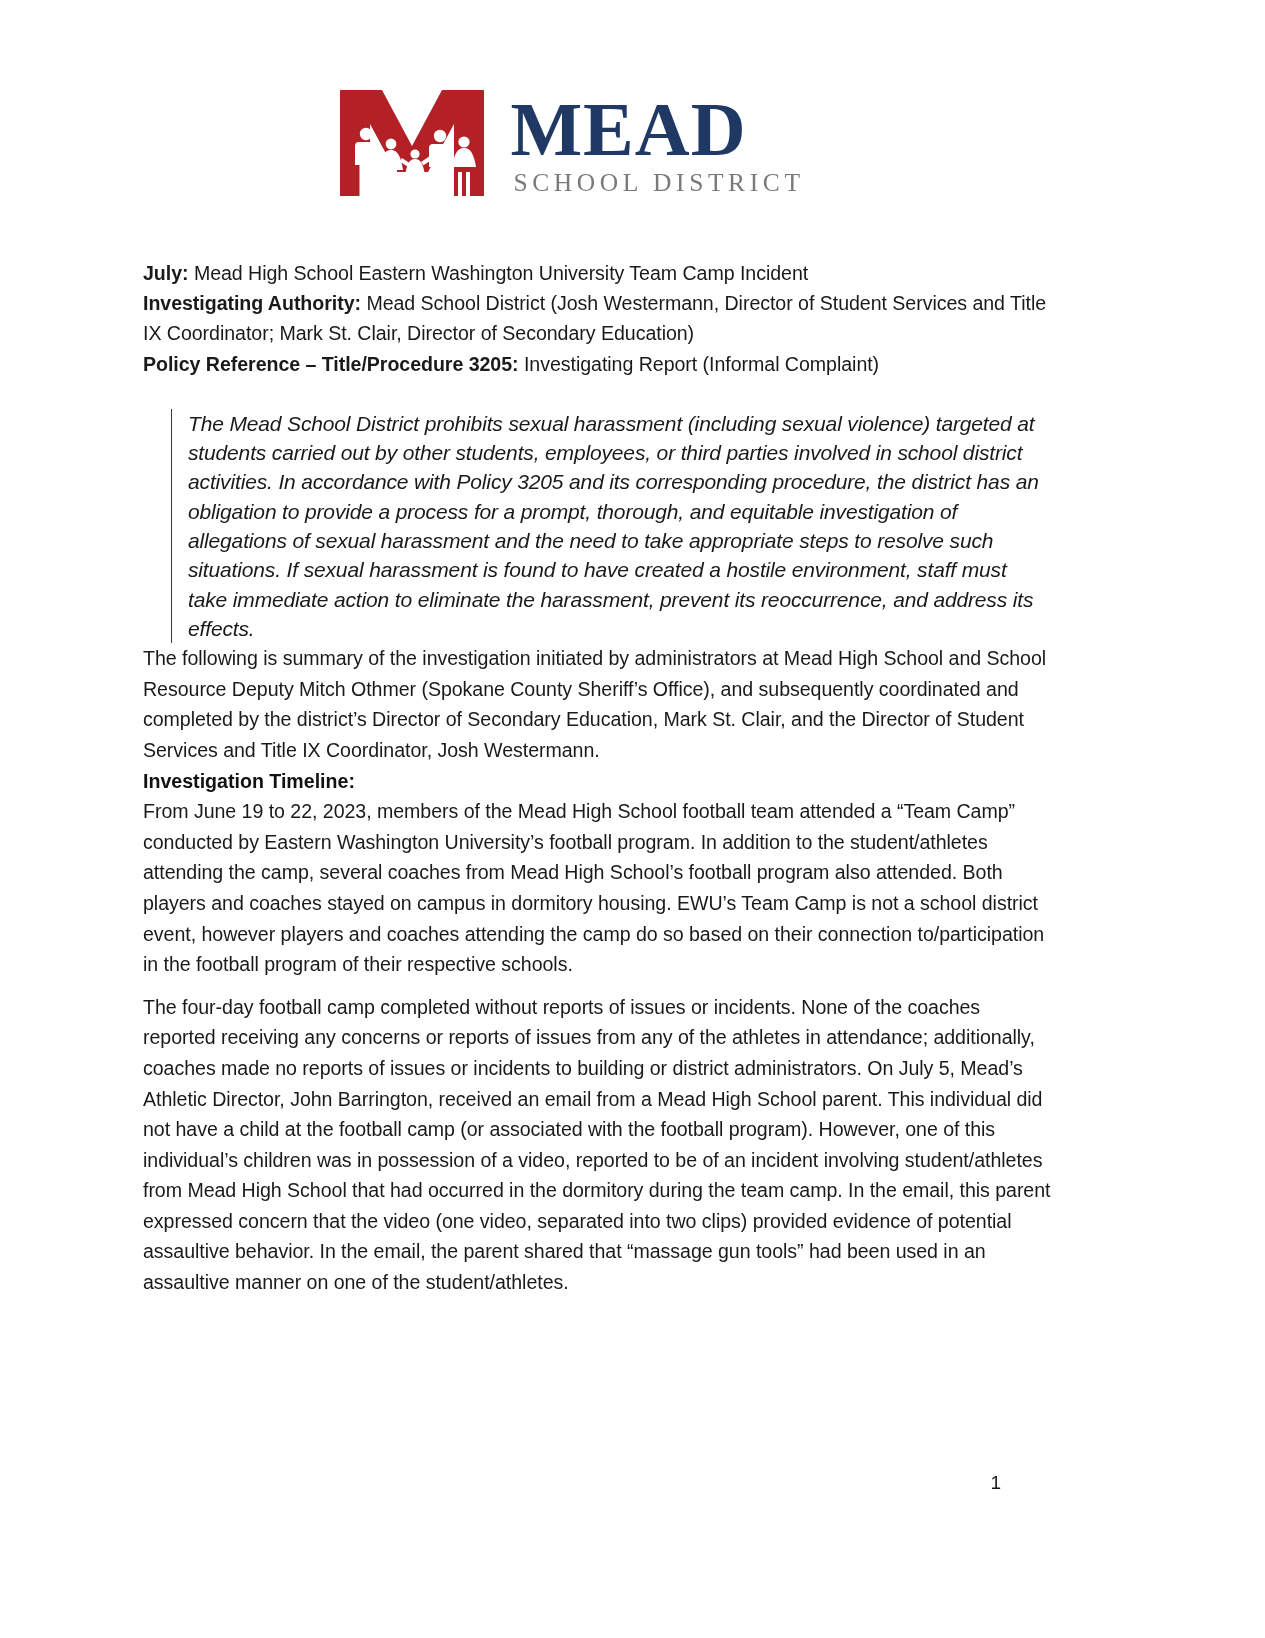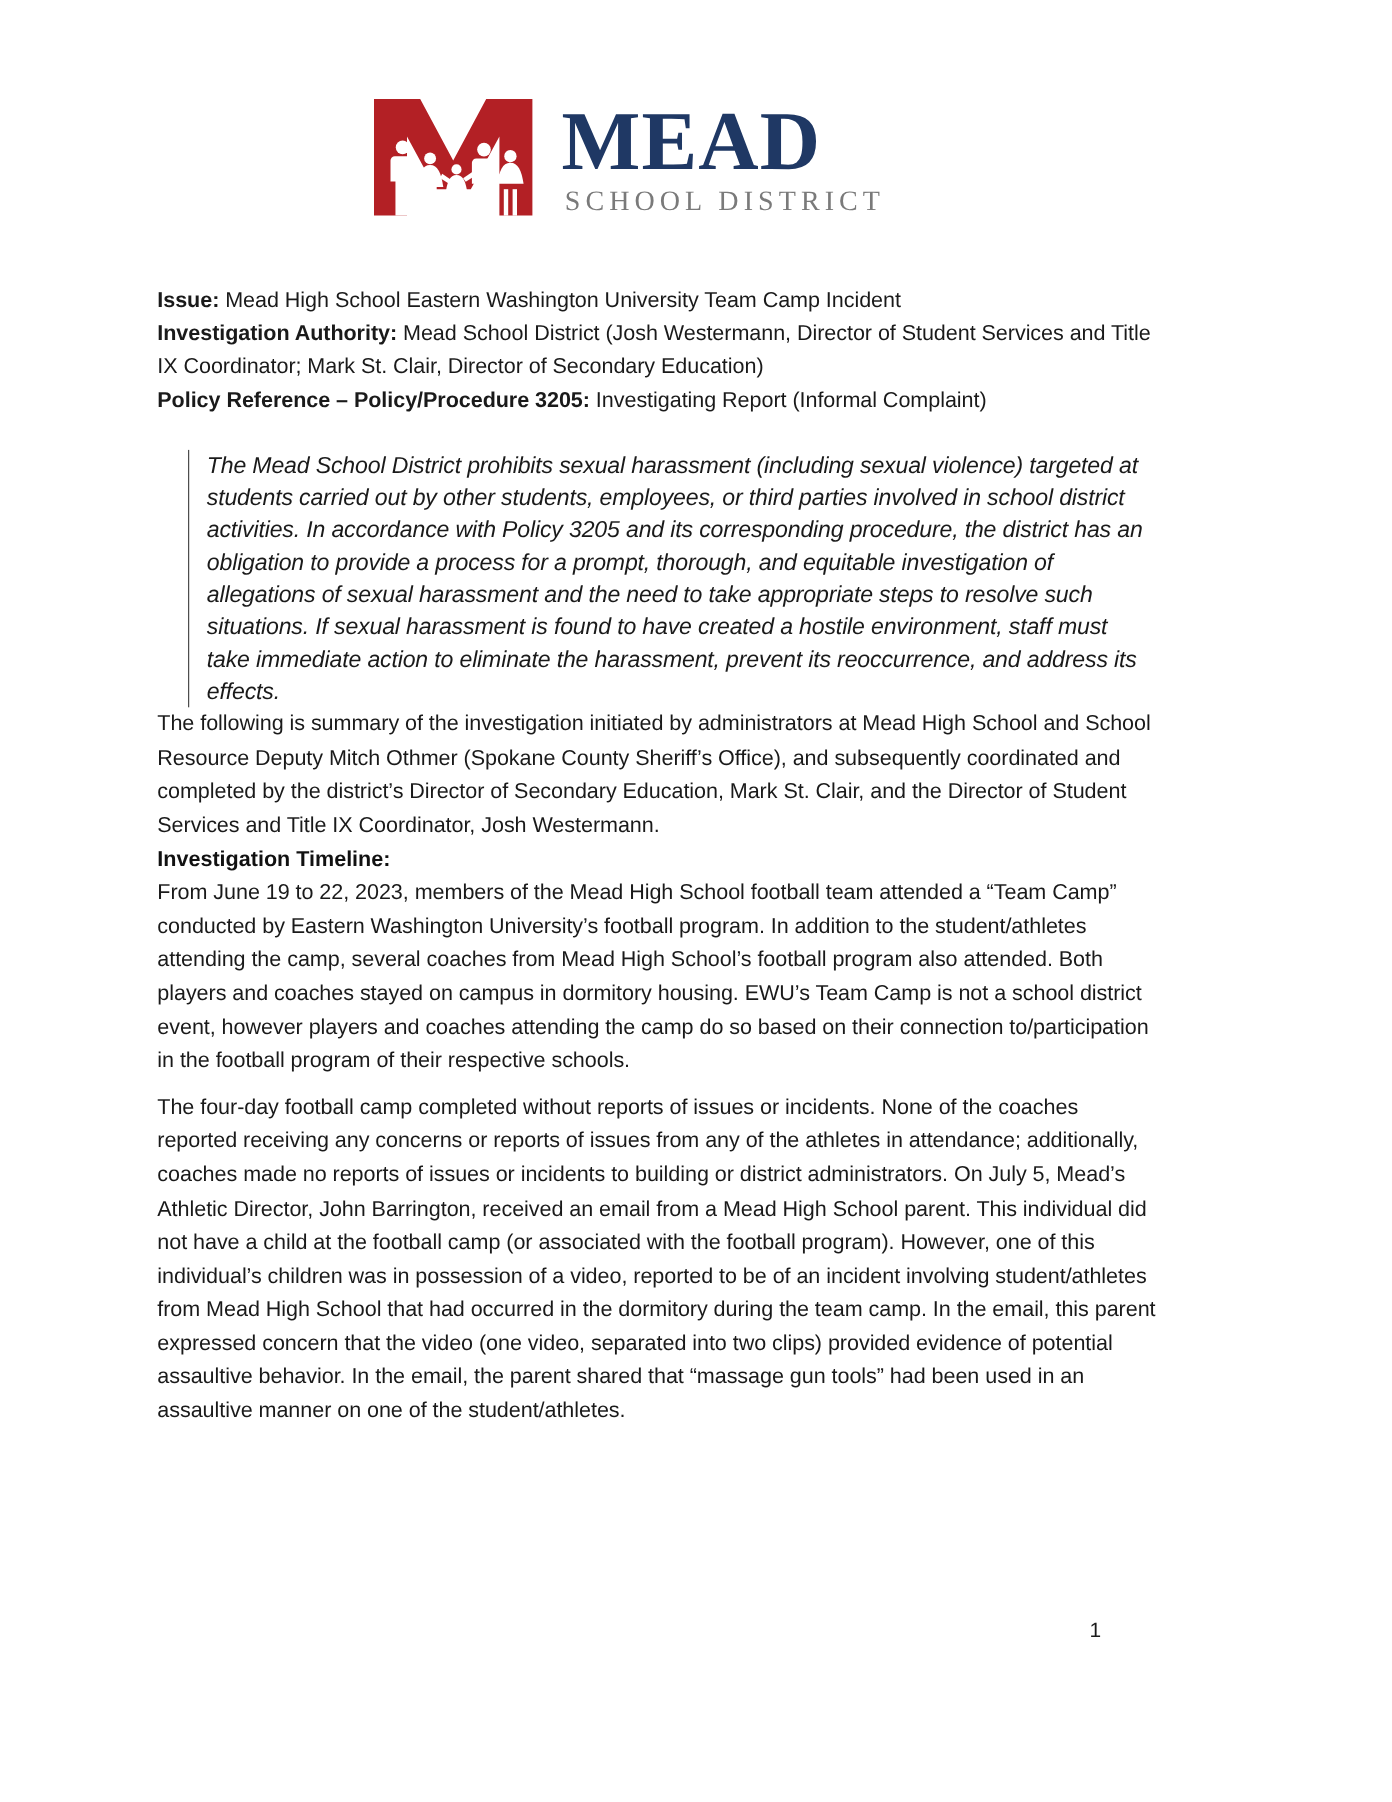--- a/index.html
+++ b/index.html
@@ -162,31 +162,31 @@
       <div class="logo-words">
         <div class="logo-mead">MEAD</div>
         <div class="logo-sub">SCHOOL DISTRICT</div>
       </div>
     </div>
   </div>
 
   <div class="content">
 
     <div class="meta-line">
-      <b>Issue:</b>
+      <b>July:</b>
       <span>Mead High School Eastern Washington University Team Camp Incident</span>
     </div>
 
     <div class="meta-line">
-      <b>Investigation Authority:</b>
+      <b>Investigating Authority:</b>
       <span>Mead School District (Josh Westermann, Director of Student Services and Title IX Coordinator; Mark St. Clair, Director of Secondary Education)</span>
     </div>
 
     <div class="meta-line">
-      <b>Policy Reference – Policy/Procedure 3205:</b>
+      <b>Policy Reference – Title/Procedure 3205:</b>
       <span>Investigating Report (Informal Complaint)</span>
     </div>
 
     <blockquote class="quote">
       <p>The Mead School District prohibits sexual harassment (including sexual violence) targeted at students carried out by other students, employees, or third parties involved in school district activities. In accordance with Policy 3205 and its corresponding procedure, the district has an obligation to provide a process for a prompt, thorough, and equitable investigation of allegations of sexual harassment and the need to take appropriate steps to resolve such situations. If sexual harassment is found to have created a hostile environment, staff must take immediate action to eliminate the harassment, prevent its reoccurrence, and address its effects.</p>
     </blockquote>
 
     <p class="para sp-lg">The following is summary of the investigation initiated by administrators at Mead High School and School Resource Deputy Mitch Othmer (Spokane County Sheriff’s Office), and subsequently coordinated and completed by the district’s Director of Secondary Education, Mark St. Clair, and the Director of Student Services and Title IX Coordinator, Josh Westermann.</p>
 
     <p class="heading sp-md">Investigation Timeline:</p>

